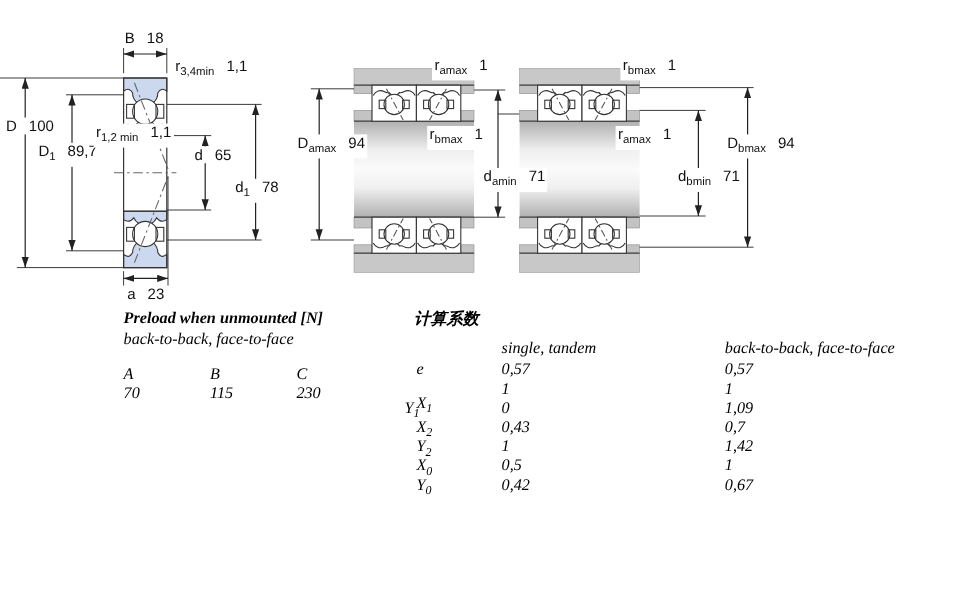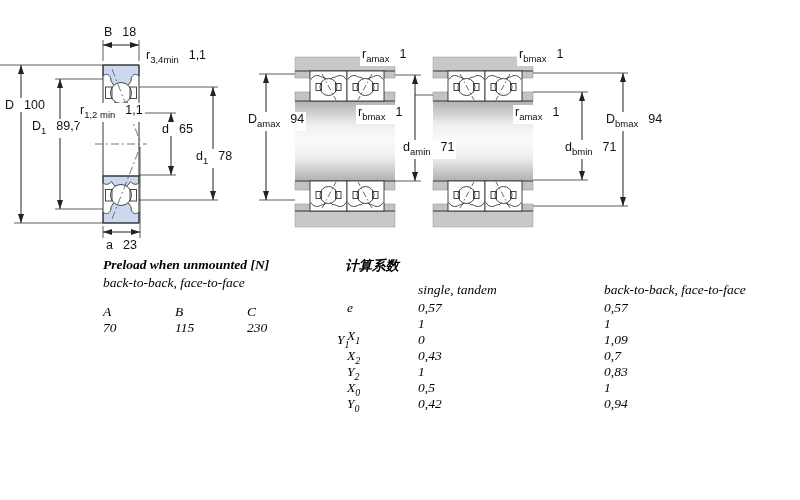--- a/index.html
+++ b/index.html
@@ -201,27 +201,27 @@
       <span class="abs ser" style="left:604px;top:320px;">1,09</span>
     </div>
     <div>
       <span class="abs ser" style="left:347px;top:336px;"><span>X</span><sub>2</sub></span>
       <span class="abs ser" style="left:418px;top:336px;">0,43</span>
       <span class="abs ser" style="left:604px;top:336px;">0,7</span>
     </div>
     <div>
       <span class="abs ser" style="left:347px;top:352px;"><span>Y</span><sub>2</sub></span>
       <span class="abs ser" style="left:418px;top:352px;">1</span>
-      <span class="abs ser" style="left:604px;top:352px;">0,83</span>
+      <span class="abs ser" style="left:604px;top:352px;">1,42</span>
     </div>
     <div>
       <span class="abs ser" style="left:347px;top:368px;text-align:right;"><span>X</span><sub>0</sub></span>
       <span class="abs ser" style="left:418px;top:368px;">0,5</span>
       <span class="abs ser" style="left:604px;top:368px;">1</span>
     </div>
     <div>
       <span class="abs ser" style="left:347px;top:384px;"><span>Y</span><sub>0</sub></span>
       <span class="abs ser" style="left:418px;top:384px;">0,42</span>
-      <span class="abs ser" style="left:604px;top:384px;">0,94</span>
+      <span class="abs ser" style="left:604px;top:384px;">0,67</span>
     </div>
   </div>
 
 </div>
 
 </body></html>

